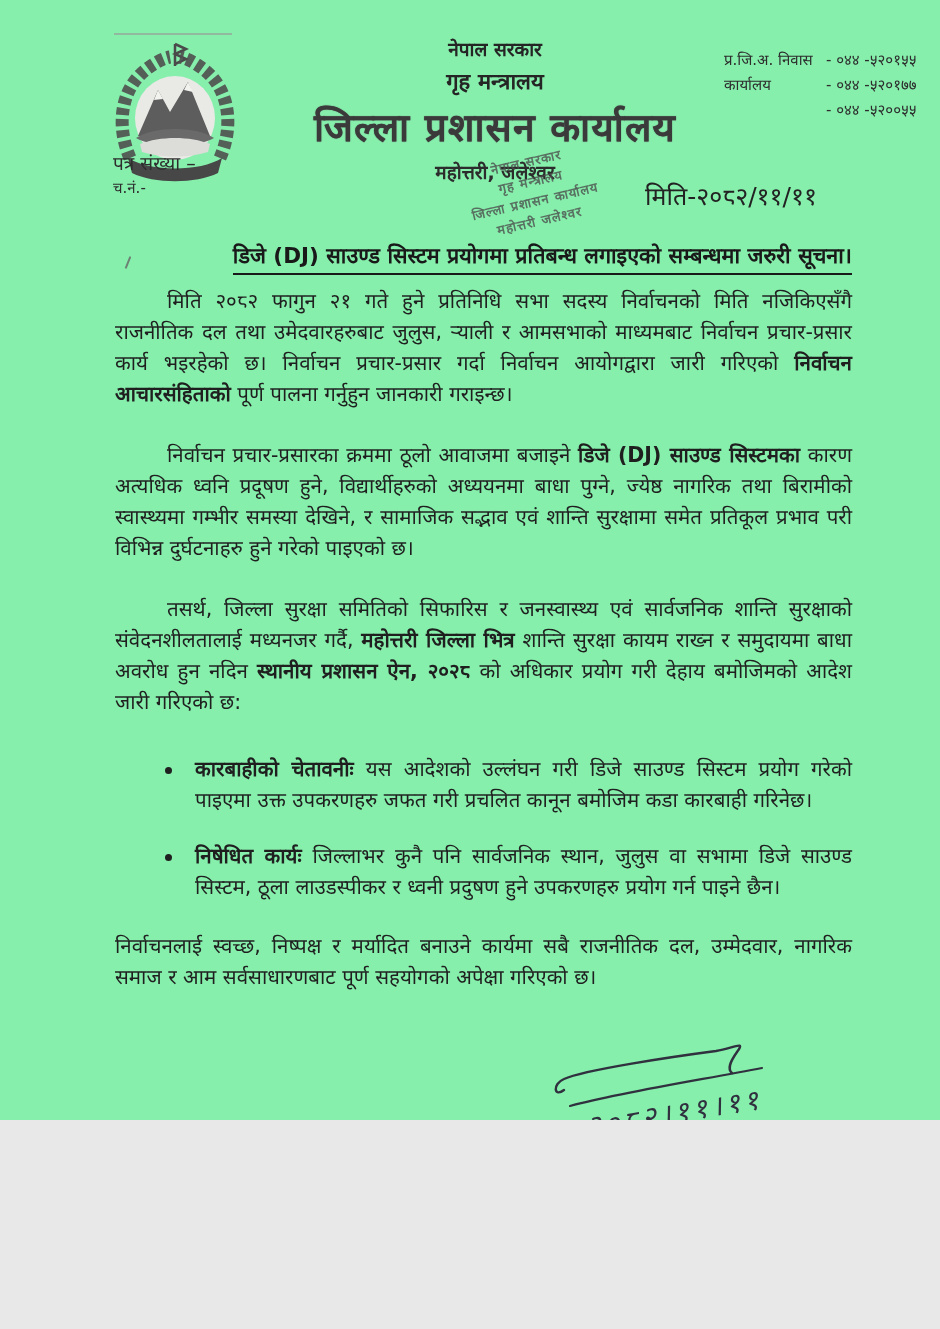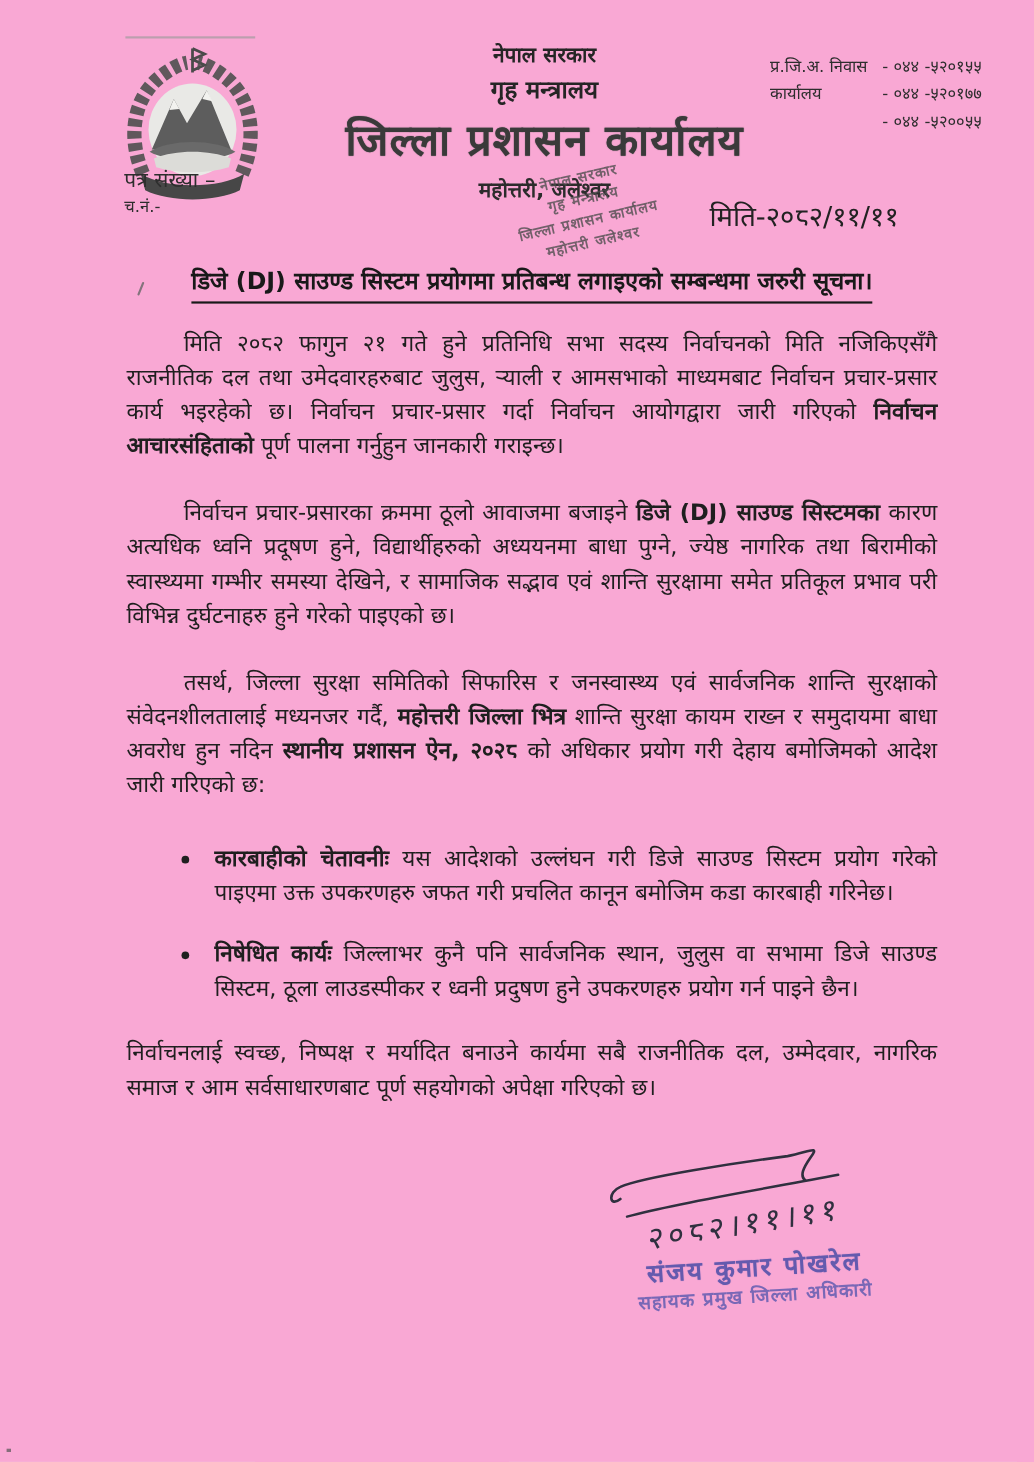--- a/index.html
+++ b/index.html
@@ -1,51 +1,51 @@
 <!DOCTYPE html>
 <html lang="ne"><head>
 <meta charset="utf-8">
 <style>
   html,body{margin:0;padding:0;background:#e8e8e8;}
   .page{
     position:relative;
-    width:940px;height:1329px;
+    width:940px;height:1120px;
     margin:0 auto;
-    background:#f9a8d4;
+    background:#86efac;
     overflow:hidden;
     font-family:"DejaVu Sans","Liberation Sans",sans-serif;
     color:#1f1f1f;
   }
   .b{font-weight:bold;}
   
   .scan-line{position:absolute;left:114px;top:33px;width:118px;height:2px;background:#9a9a9a;opacity:.65;}
   .emblem{position:absolute;left:104px;top:40px;width:142px;height:150px;}
   .head-center{position:absolute;left:255px;top:36px;width:480px;text-align:center;}
   .gov{font-size:19px;font-weight:bold;color:#252525;}
   .ministry{font-size:22px;font-weight:bold;margin-top:3px;color:#252525;}
   .office{font-size:39px;font-weight:800;margin-top:4px;color:#3a3a3a;letter-spacing:1px;text-shadow:0 0 1px #555;}
   .location{font-size:19px;font-weight:bold;margin-top:7px;color:#2c2c2c;}
   .ghost-stamp{
     position:absolute;left:428px;top:152px;width:210px;
     transform:rotate(-13deg);
     text-align:center;color:rgba(75,75,75,.78);
     line-height:20px;font-size:13px;font-weight:bold;letter-spacing:1px;
   }
   .ghost-stamp .gs-line{white-space:nowrap;}
-  .contacts{position:absolute;left:700px;top:48px;font-size:15px;color:#2d2d2d;line-height:25px;}
+  .contacts{position:absolute;left:724px;top:48px;font-size:15px;color:#2d2d2d;line-height:25px;}
   .contact-row{display:flex;}
   .contact-label{width:102px;flex:none;}
   .contact-number{white-space:nowrap;}
   .letter-no{position:absolute;left:113px;top:150px;font-size:19px;color:#2d2d2d;}
   .chalani{position:absolute;left:113px;top:177px;font-size:15px;color:#2d2d2d;}
   .date-line{position:absolute;left:645px;top:178px;font-size:25px;color:#222;}
   .tick{position:absolute;left:127px;top:256px;width:2px;height:13px;background:#666;transform:rotate(22deg);border-radius:2px;opacity:.8;}
   
   .body{position:absolute;left:115px;top:241px;width:737px;font-size:20.5px;line-height:31px;text-align:justify;}
-  .subject-wrap{text-align:center;margin-bottom:21px;}
+  .subject-wrap{text-align:right;margin-bottom:11px;}
   .subject{
     display:inline-block;font-size:21.5px;font-weight:bold;color:#191919;
     border-bottom:2.5px solid #191919;padding-bottom:3px;line-height:29px;
   }
   .para{margin:0 0 30px 0;text-indent:52px;}
   ul.orders{list-style:none;margin:36px 0 28px 0;padding:0 0 0 80px;}
   ul.orders li{position:relative;margin-bottom:25px;}
   ul.orders li::before{
     content:"";position:absolute;left:-30px;top:13px;width:7px;height:7px;border-radius:50%;background:#1f1f1f;
   }

